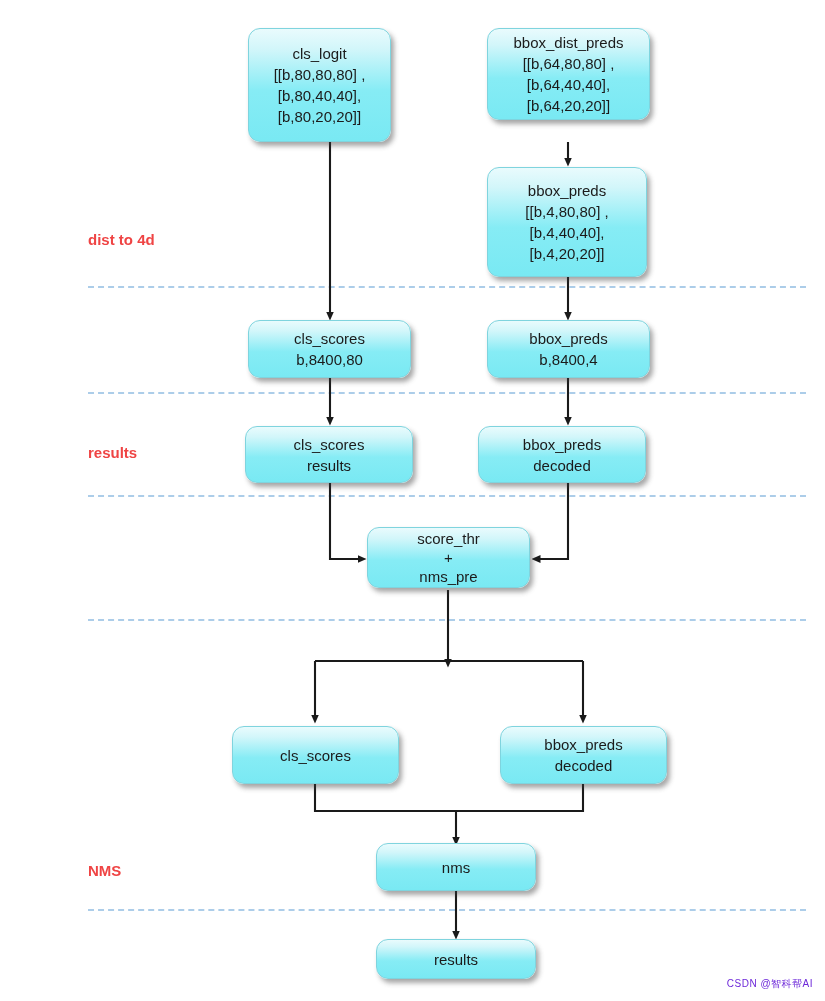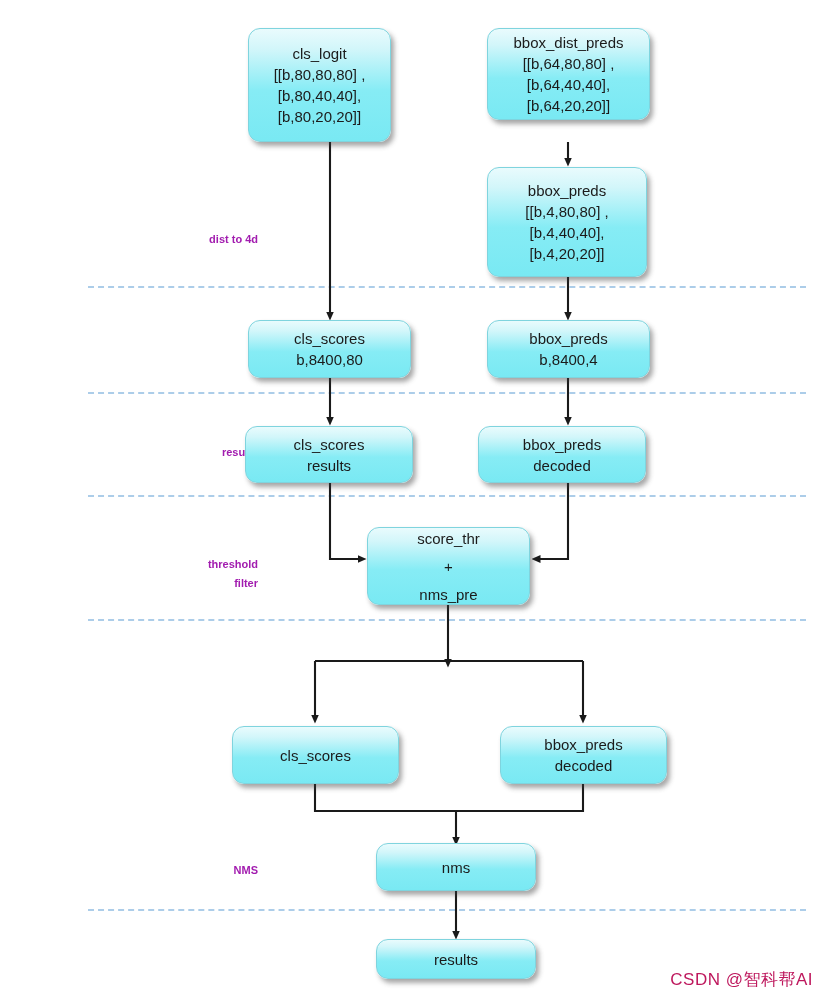--- a/index.html
+++ b/index.html
@@ -24,25 +24,25 @@
     left: 88px;
     width: 718px;
     height: 0;
     border-top: 2px dashed #a8cbe8;
     opacity: .95;
   }
 
   
   .stage-label {
     position: absolute;
-    color: #a21caf;
+    color: #ef4444;
     font-weight: bold;
-    font-size: 11px;
+    font-size: 15px;
     line-height: 19px;
-    text-align: right;
+    text-align: left;
     width: 170px;
     left: 88px;
   }
 
   
   .node {
     position: absolute;
     box-sizing: border-box;
     border-radius: 12px;
     border: 1px solid #7fd4de;
@@ -73,22 +73,22 @@
     width: 825px;
     height: 1001px;
     pointer-events: none;
   }
 
   
   .watermark {
     position: absolute;
     right: 12px;
     bottom: 10px;
-    color: #be185d;
-    font-size: 17px;
+    color: #6d28d9;
+    font-size: 10px;
     letter-spacing: .5px;
   }
 </style>
 </head>
 <body>
 
 <div id="canvas">
 
   <div class="divider" style="top:286px;"></div>
   <div class="divider" style="top:392px;"></div>
@@ -98,24 +98,20 @@
 
   <div class="stage-label" style="top:230px;">
     <span>dist to 4d</span>
   </div>
 
 
   <div class="stage-label" style="top:443px;">
     <span>results</span>
   </div>
 
-  <div class="stage-label" style="top:536px; white-space:pre-line;">
-    <span>threshold
-filter</span>
-  </div>
 
   <div class="stage-label" style="top:861px;">
     <span>NMS</span>
   </div>
 
   <svg id="wires" viewBox="0 0 825 1001">
     <defs>
       <marker id="arw" markerWidth="9" markerHeight="9" refX="4.5" refY="4" orient="auto" markerUnits="userSpaceOnUse">
         <path d="M0,0 L9,4 L0,8 z" fill="#1a1a1a"></path>
       </marker>
@@ -186,21 +182,21 @@
   <div class="node" style="left:245px; top:426px; width:168px; height:57px;">
     <span class="ln">cls_scores</span>
     <span class="ln">results</span>
   </div>
 
   <div class="node" style="left:478px; top:426px; width:168px; height:57px;">
     <span class="ln">bbox_preds</span>
     <span class="ln">decoded</span>
   </div>
 
-  <div class="node" style="left:367px; top:527px; width:163px; height:78px; line-height:19px;gap:9px;">
+  <div class="node" style="left:367px; top:527px; width:163px; height:61px; line-height:19px;">
     <span class="ln">score_thr</span>
     <span class="ln">+</span>
     <span class="ln">nms_pre</span>
   </div>
 
   <div class="node" style="left:232px; top:726px; width:167px; height:58px;">
     <span class="ln">cls_scores</span>
   </div>
 
   <div class="node" style="left:500px; top:726px; width:167px; height:58px;">

